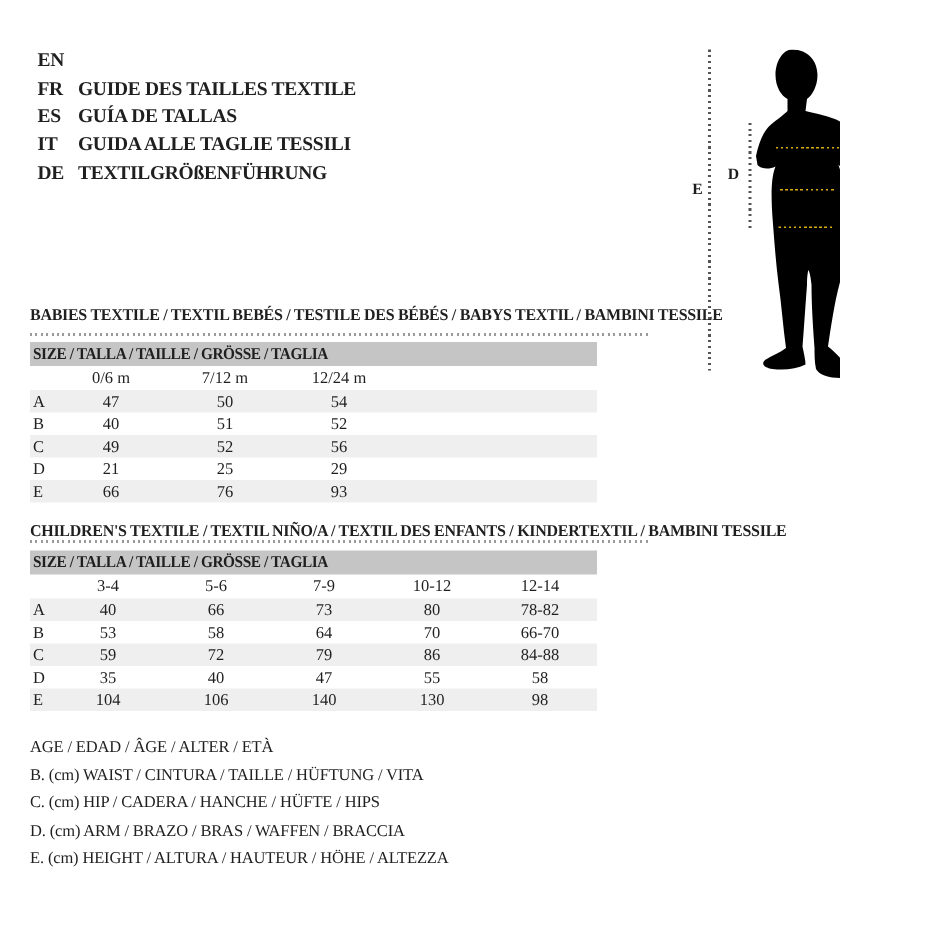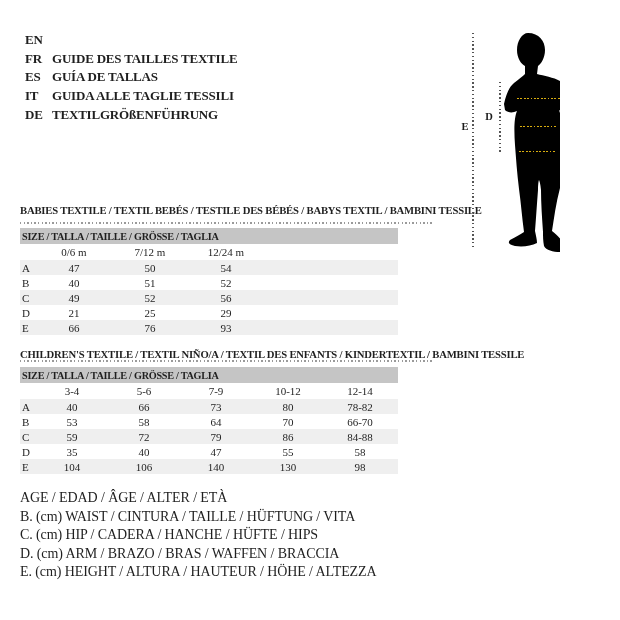--- a/index.html
+++ b/index.html
@@ -29,21 +29,21 @@
   .size-bar{height:16px;line-height:16px;background:#c5c5c5;font-weight:700;padding-left:2px;
     letter-spacing:-0.3px;white-space:nowrap;}
   .size-bar span{display:inline-block;transform:scaleX(0.93);transform-origin:left center;}
   .row{display:flex;height:15px;align-items:center;}
   .row.head{height:16px;}
   .row.alt{background:#efefef;}
   .row .lc{width:14px;flex:0 0 14px;padding-left:2px;}
   .tbl1 .c{width:76px;flex:0 0 76px;text-align:center;}
   .tbl2 .c{width:72px;flex:0 0 72px;text-align:center;}
   
-  .legend{position:absolute;left:20px;top:489px;font-size:14px;letter-spacing:-0.1px;}
+  .legend{position:absolute;left:20px;top:489px;font-size:11px;letter-spacing:-0.1px;}
   .legend div{height:18.6px;line-height:18.6px;white-space:nowrap;}
   
   .fig{position:absolute;left:0;top:0;width:620px;height:280px;}
   .silhouette{position:absolute;left:495px;top:33px;}
   .mlabel{position:absolute;width:12px;font-size:10.5px;font-weight:700;color:#1c1c1c;text-align:center;}
   .vdots{position:absolute;width:1.5px;
     background:repeating-linear-gradient(180deg,#555 0 1.4px,transparent 1.4px 3.8px);}
   .e-line{left:472px;top:33px;height:214px;}
   .d-line{left:499px;top:82px;height:70px;}
   .ydots{position:absolute;height:1.8px;

